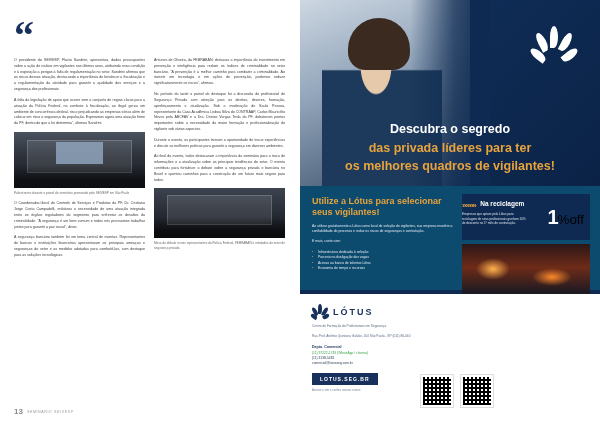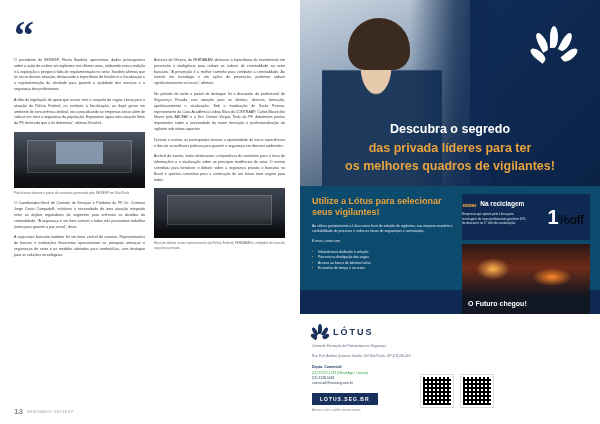--- a/index.html
+++ b/index.html
@@ -80,21 +80,21 @@
   .promo-sub { padding:3px 6px 0 6px; font-size:3.4px; color:#cfd7e3; line-height:1.4; }
   .promo-qr { position:absolute; right:6px; bottom:6px; width:26px; height:26px; background:#fff; padding:2px; }
   .promo-cta { position:absolute; right:34px; bottom:10px; width:36px; font-size:3px; color:#ffffff; text-align:right; line-height:1.3; }
 
   .qr-grid { width:100%; height:100%; background:
      repeating-linear-gradient(90deg,#000 0 2px,#fff 2px 4px),
      repeating-linear-gradient(0deg,#000 0 2px,#fff 2px 4px);
      background-blend-mode:multiply; }
 
   
-  .contact { position:absolute; left:0; bottom:0; width:300px; height:110px; background:#ffffff; padding:10px 12px; }
+  .contact { position:absolute; left:0; bottom:0; width:300px; height:130px; background:#ffffff; padding:10px 12px; }
   .lotus-logo-row { display:flex; align-items:center; gap:5px; }
   .lotus-flower { width:16px; height:16px; position:relative; }
   .lotus-flower span { position:absolute; background:#18305c; border-radius:50% 50% 50% 0; }
   .lotus-word { font-size:9px; font-weight:700; color:#18305c; letter-spacing:2px; }
   .lotus-sub { font-size:3.2px; color:#5b6b80; line-height:1.5; margin-top:4px; width:110px; }
   .addr { font-size:3.2px; color:#5b6b80; line-height:1.55; margin-top:5px; width:110px; }
   .dept { margin-top:6px; font-size:3.6px; font-weight:700; color:#18305c; }
   .phones { font-size:3.3px; color:#2c3e55; line-height:1.6; margin-top:2px; }
   .phones .wa { color:#3aa34a; }
   .site-pill { display:inline-block; margin-top:5px; background:#18305c; color:#fff; font-size:5px; font-weight:700; letter-spacing:1px; padding:3px 8px; }

